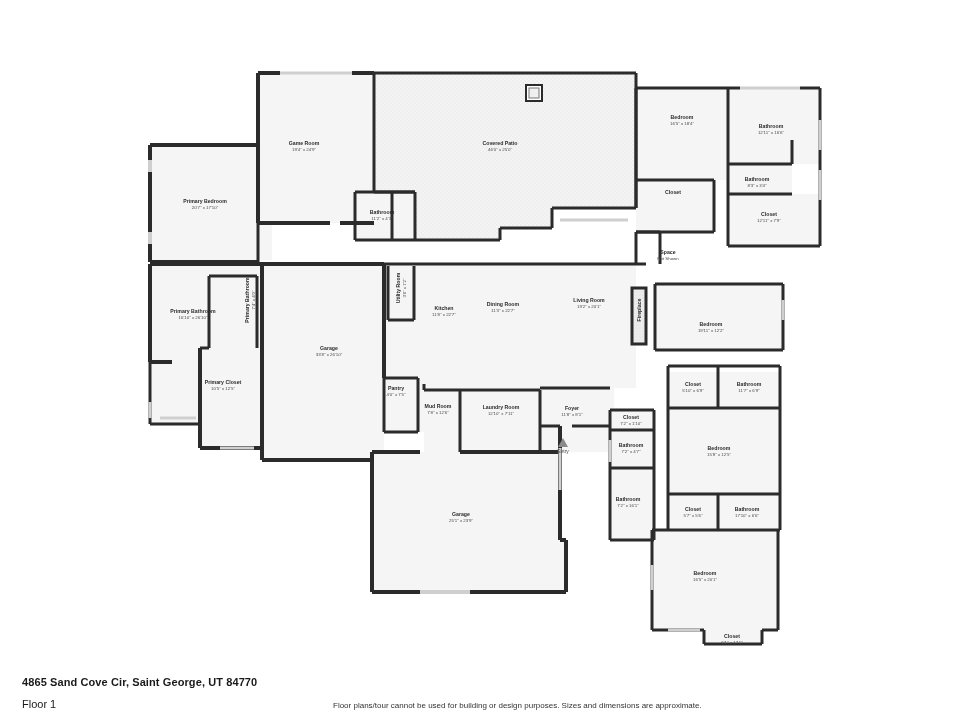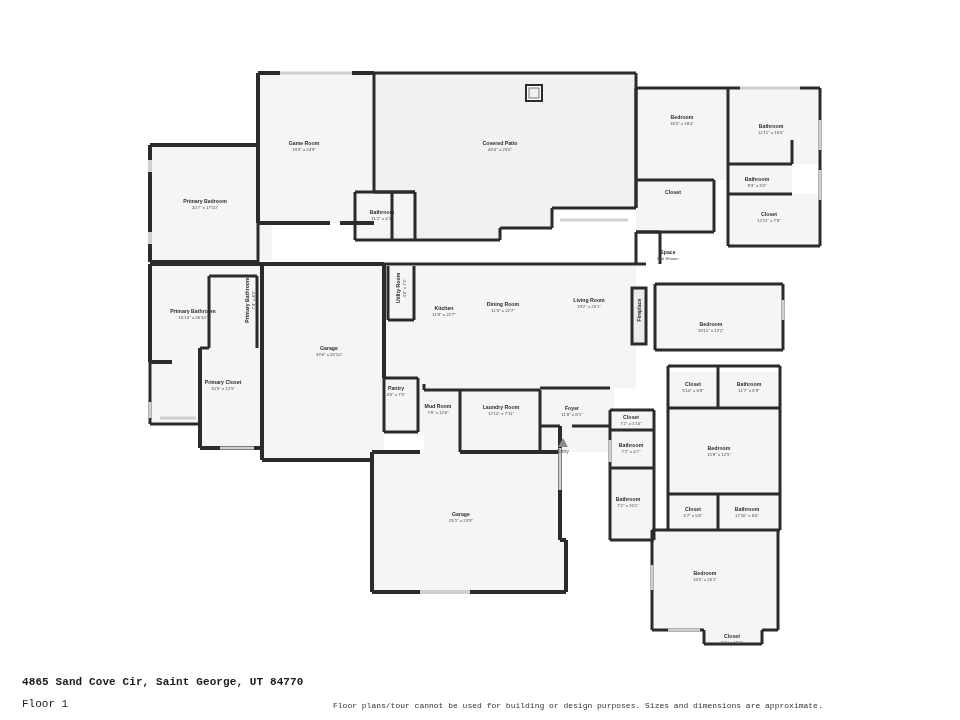--- a/index.html
+++ b/index.html
@@ -20,21 +20,20 @@
     width: 960px; height: 660px;
   }
   #plan svg { display: block; width: 960px; height: 660px; }
 
   
   #footer {
     position: absolute;
     left: 0; top: 660px;
     width: 820px; height: 60px;
     background: #ffffff;
-    font-family: Liberation Mono, monospace;
   }
   .addr {
     position: absolute;
     left: 22px; top: 16px;
     font-size: 11px;
     font-weight: bold;
     color: #1a1a1a;
     letter-spacing: .1px;
     white-space: nowrap;
   }

